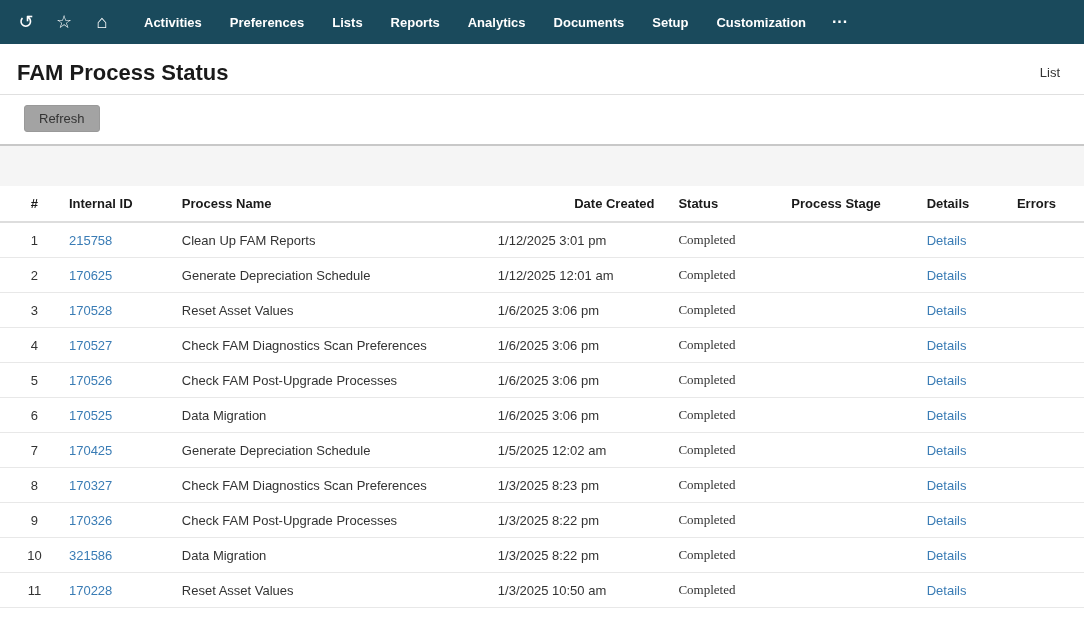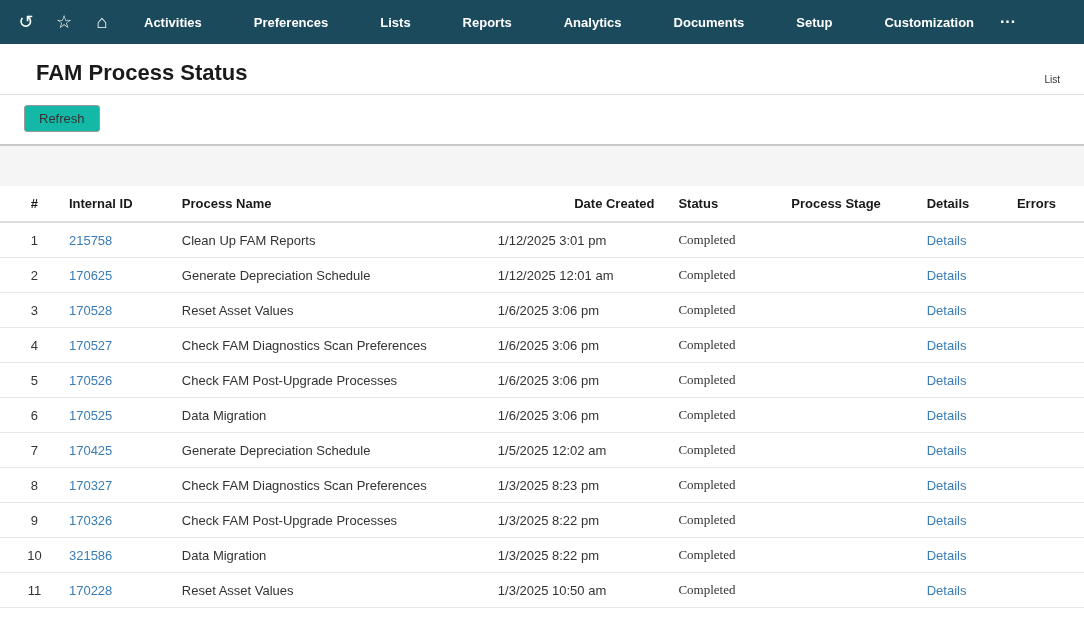--- a/index.html
+++ b/index.html
@@ -21,21 +21,20 @@
       display: flex; align-items: center; justify-content: center;
       font-size: 18px;
       cursor: pointer;
       border-radius: 3px;
     }
     .top-nav .nav-links {
       display: flex;
       align-items: flex-end;
       margin-left: 8px;
       height: 100%;
-      gap: 24px;
     }
     .top-nav .nav-link {
       color: #fff;
       padding: 0 14px;
       height: 44px;
       display: flex; align-items: center;
       cursor: pointer;
       font-size: 13px;
       font-weight: bold;
       white-space: nowrap;
@@ -43,45 +42,45 @@
     .top-nav .more {
       color: #fff;
       padding: 0 10px;
       font-size: 16px;
       cursor: pointer;
       font-weight: bold;
     }
 
     
     .page-header {
-      padding: 16px 24px 8px 36px;
+      padding: 16px 24px 8px 17px;
       background: #fff;
       border-bottom: 1px solid #e0e0e0;
       display: flex;
       align-items: flex-start;
       justify-content: space-between;
     }
     .page-title {
       font-size: 22px;
       font-weight: bold;
       color: #1a1a1a;
     }
     .page-list-link {
       color: #333;
-      font-size: 10px;
-      margin-top: 14px;
+      font-size: 13px;
+      margin-top: 5px;
     }
     .toolbar {
       padding: 10px 24px 12px 24px;
       background: #fff;
       border-bottom: 2px solid #c8c8c8;
     }
     .refresh-btn {
       padding: 5px 14px;
-      background: #14b8a6;
+      background: #a3a3a3;
       border: 1px solid #999;
       border-radius: 3px;
       cursor: pointer;
       font-size: 13px;
       font-weight: normal;
       color: #333;
     }
 
     
     .content-area {

